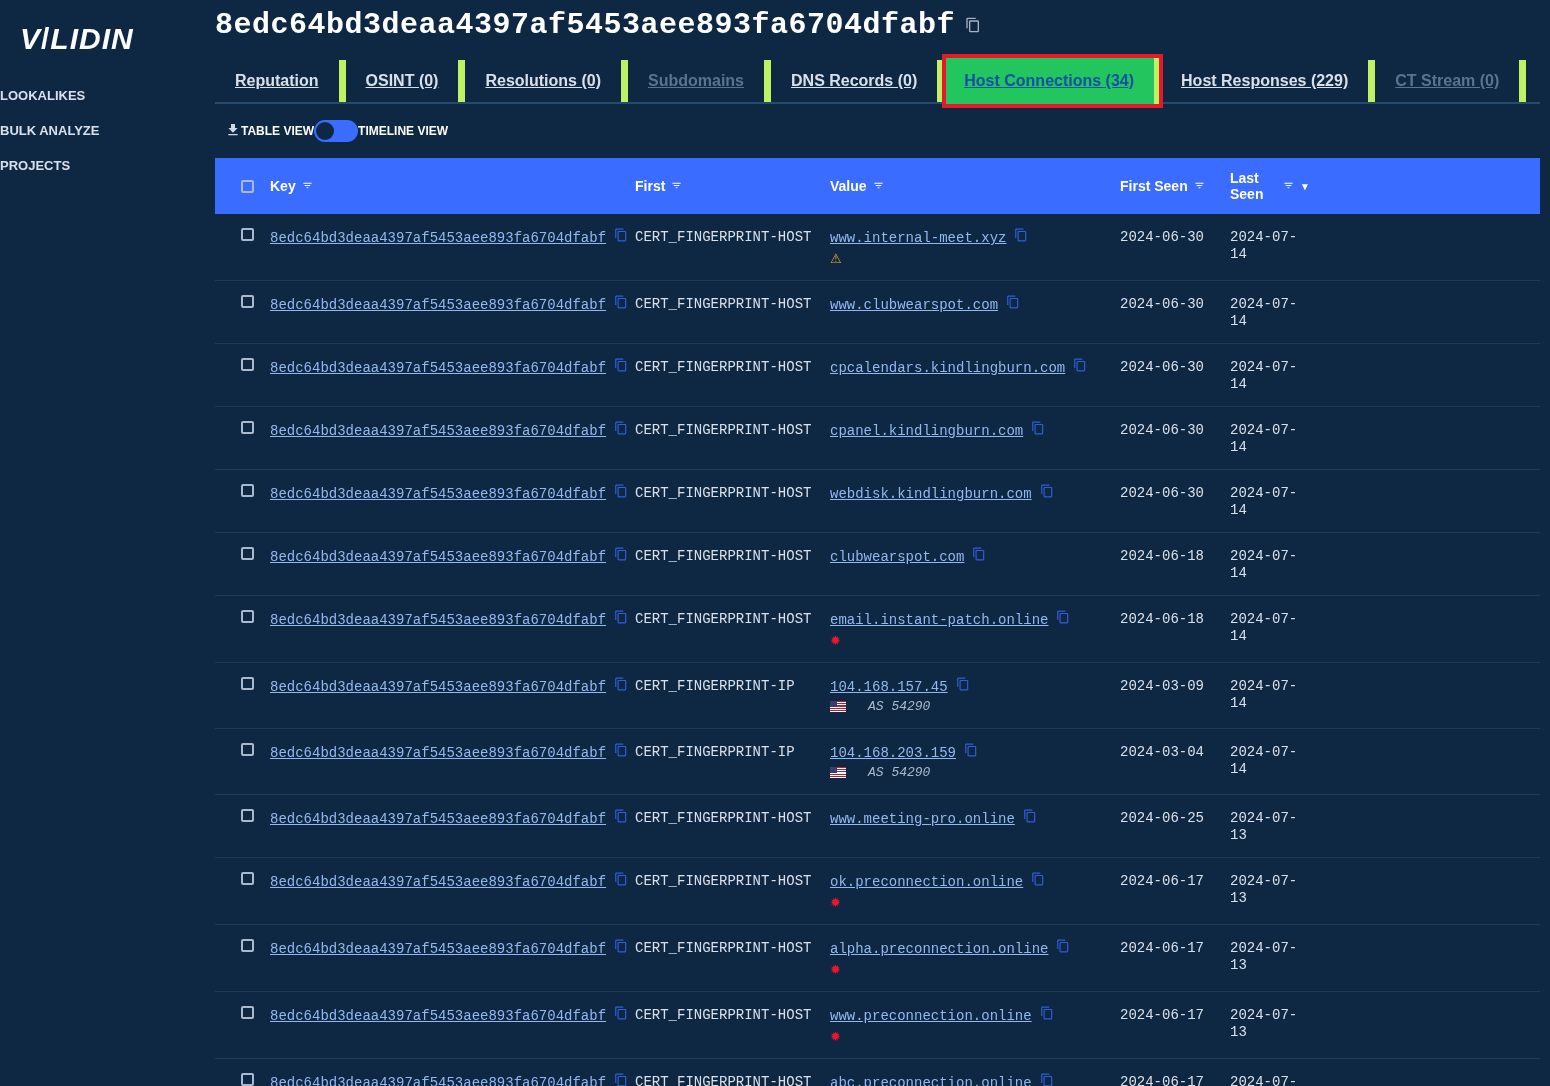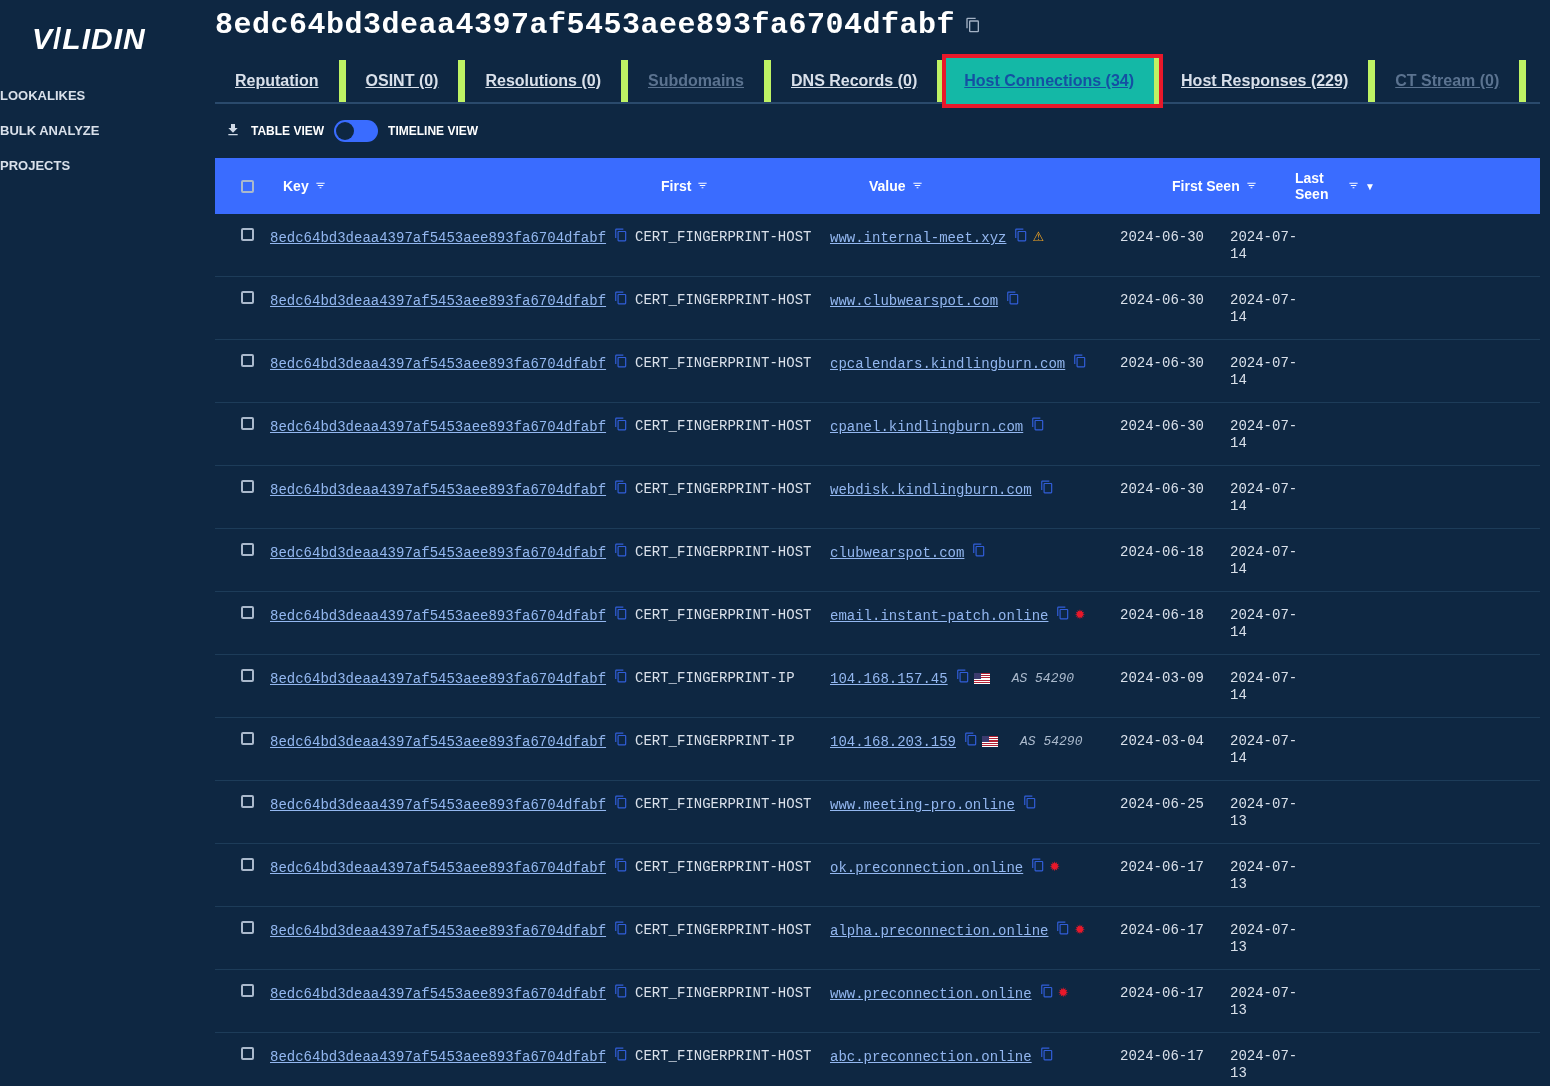--- a/index.html
+++ b/index.html
@@ -14,21 +14,21 @@
   .layout { display: flex; }
   .sidebar {
     width: 215px;
     padding-top: 10px;
     flex-shrink: 0;
   }
   .logo {
     font-size: 30px;
     font-weight: 800;
     letter-spacing: 1px;
-    padding: 12px 20px 22px 32px;
+    padding: 12px 20px 22px 20px;
     font-style: italic;
   }
   .logo .slash { font-style: normal; }
   .nav-item {
     padding: 10px 0 10px 0px;
     font-size: 13px;
     font-weight: 700;
     color: #d9e0ea;
     cursor: pointer;
   }
@@ -61,34 +61,34 @@
     padding: 12px 20px;
     font-size: 16px;
     font-weight: 600;
     cursor: pointer;
     border-right: 7px solid #bef264;
     color: #d9e0ea;
     text-decoration: underline;
   }
   .tab.disabled { color: #5b7390; }
   .tab.active {
-    background: #14b8a6;
+    background: #22c55e;
     color: #1450a3;
   }
   .tab.highlight-box {
     outline: 4px solid #e8182a;
     outline-offset: -2px;
     padding: 16px 20px;
     margin-top:-4px;
     margin-bottom:-4px;
   }
   .view-toggle-row {
     display: flex;
     align-items: center;
-    gap: 10px;
+    gap: 0;
     padding: 16px 10px;
     font-size: 12px;
     font-weight: 700;
   }
   .dl-icon svg { width: 16px; height: 16px; fill: #cfd9e6; }
   .toggle {
     width: 44px; height: 22px; border-radius: 11px;
     background: #3a6cff;
     position: relative;
   }
@@ -100,21 +100,20 @@
     top: 2px; left: 2px;
   }
   .table { width: 100%; }
   .thead {
     display: flex;
     background: #3a6cff;
     padding: 12px 10px;
     font-weight: 700;
     font-size: 14px;
     align-items: center;
-    gap: 13px;
   }
   .col-check { width: 45px; display:flex; justify-content:center; }
   .col-key { width: 365px; }
   .col-type { width: 195px; }
   .col-value { width: 290px; }
   .col-first { width: 110px; }
   .col-last { width: 80px; text-align:left;}
   .th { display:flex; align-items:center; gap:6px; }
   .filter-icon svg { width:11px; height:11px; fill:#fff; }
   .sort-icon { font-size:10px; }
@@ -143,21 +142,21 @@
     color: #d9e0ea;
     text-align: right;
   }
   .date-text {
     font-family: "Courier New", monospace;
     font-size: 14px;
     color: #d9e0ea;
   }
   .inline-copy { margin-left: 8px; }
   .inline-copy svg { width:14px; height:14px; fill:#3a6cff; }
-  .val-cell { display:flex; flex-direction:row; gap:4px; }
+  .val-cell { display:flex; flex-direction:column; gap:4px; }
   .sub-row { display:flex; align-items:center; gap:22px; font-family:"Courier New",monospace; font-size:13px; color:#aab9cc; font-style:italic;}
   .flag { width:16px; height:11px; background:linear-gradient(#b22234 0 10%, #fff 10% 20%, #b22234 20% 30%, #fff 30% 40%, #b22234 40% 50%, #fff 50% 60%, #b22234 60% 70%, #fff 70% 80%, #b22234 80% 90%, #fff 90% 100%); position:relative; display:inline-block;}
   .flag::before{content:"";position:absolute;top:0;left:0;width:7px;height:6px;background:#3c3b6e;}
   .warn-icon { color:#f5a623; font-size:13px; }
   .malware-icon { color:#e8182a; font-size:13px; }
 </style>
 </head>
 <body>
 
 <div class="layout">

